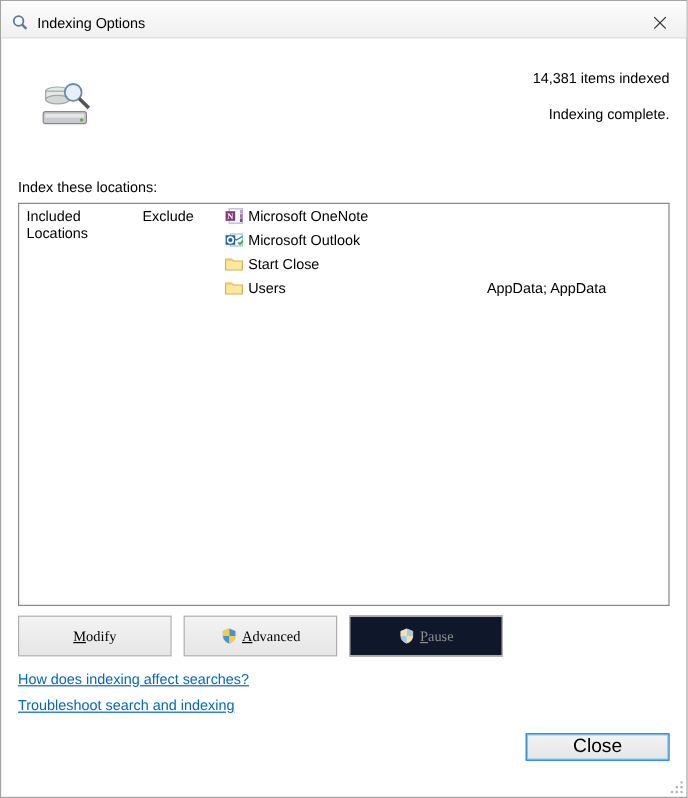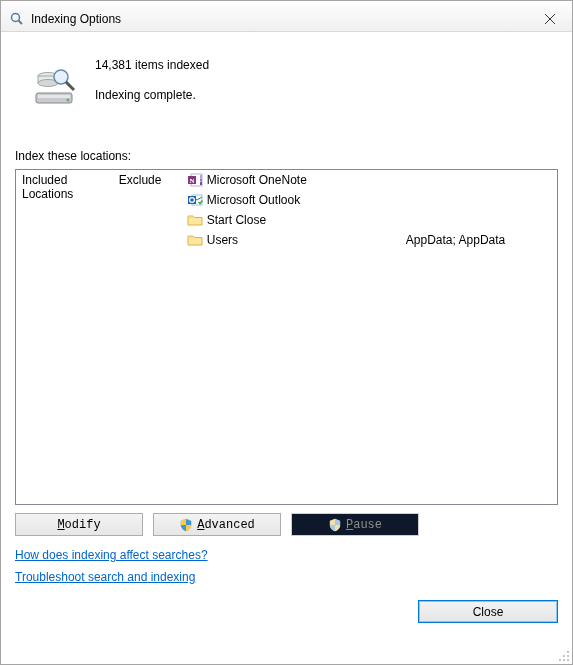--- a/index.html
+++ b/index.html
@@ -44,20 +44,21 @@
   }
   .content {
     flex: 1;
     padding: 12px 14px 8px 14px;
     display: flex;
     flex-direction: column;
   }
   .status-row {
     display: flex;
     padding: 14px 0 8px 0;
+    text-align: right;
   }
   .status-icon-col {
     width: 80px;
     display: flex;
     align-items: flex-start;
     justify-content: center;
     padding-top: 8px;
   }
   .status-text-col {
     flex: 1;
@@ -111,24 +112,24 @@
     width: 16px; height: 16px;
     display: flex; align-items: center; justify-content: center;
     flex-shrink: 0;
   }
   .button-row {
     display: flex;
     gap: 10px;
     margin-top: 8px;
   }
   .btn {
-    height: 23px;
+    height: 34px;
     border: 1px solid #adadad;
     background: linear-gradient(#f3f3f3,#e6e6e6);
-    font-family: Liberation Mono, monospace;
+    font-family: Liberation Serif, serif;
     font-size: 12px;
     display: flex;
     align-items: center;
     justify-content: center;
     gap: 4px;
     padding: 0 16px;
     min-width: 128px;
     cursor: default;
   }
   .btn.disabled {
@@ -151,27 +152,27 @@
     margin-bottom: 8px;
     cursor: pointer;
   }
   .footer-row {
     display: flex;
     justify-content: flex-end;
     margin-top: 8px;
     margin-bottom: 4px;
   }
   .close-main-btn {
-    width: 140px;
+    width: 120px;
     height: 23px;
     border: 1px solid #0078d7;
     background: linear-gradient(#f3f3f3,#e6e6e6);
     box-shadow: inset 0 0 0 1px #8cc7f3;
     font-family: inherit;
-    font-size: 12px;
+    font-size: 16px;
   }
   .resize-grip {
     position: absolute;
     right: 2px; bottom: 2px;
     width: 12px; height: 12px;
   }
   
 </style>
 </head>
 <body>

